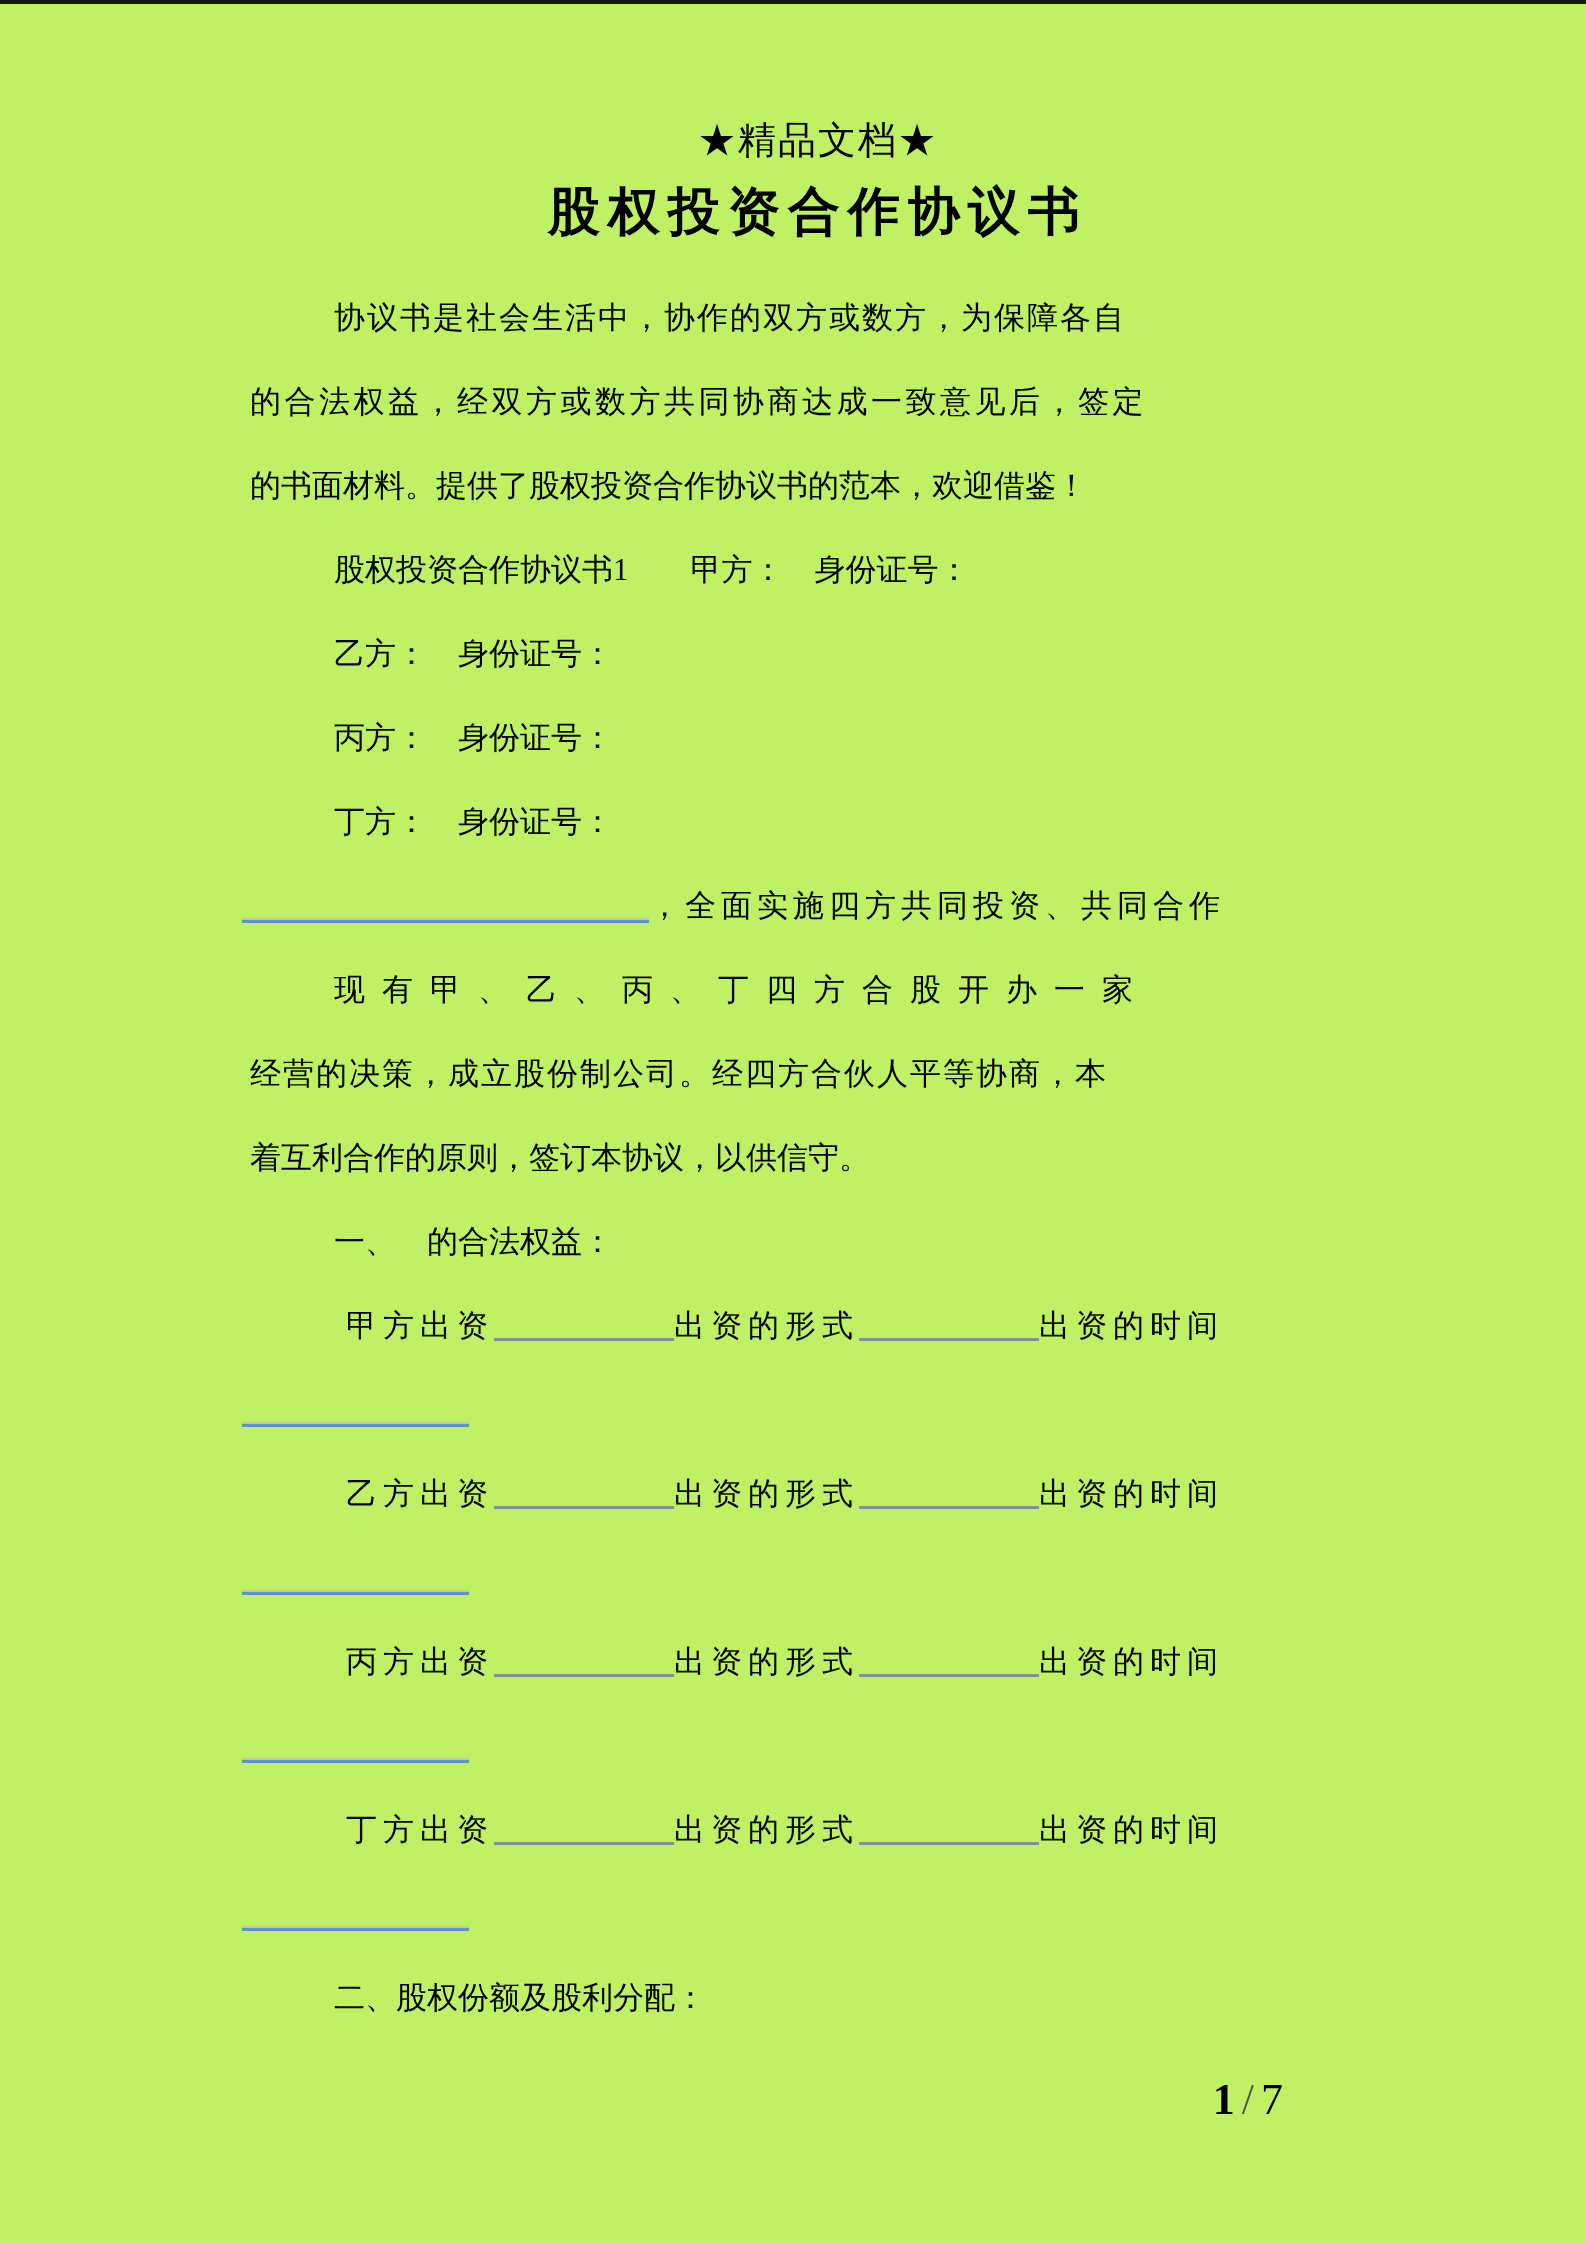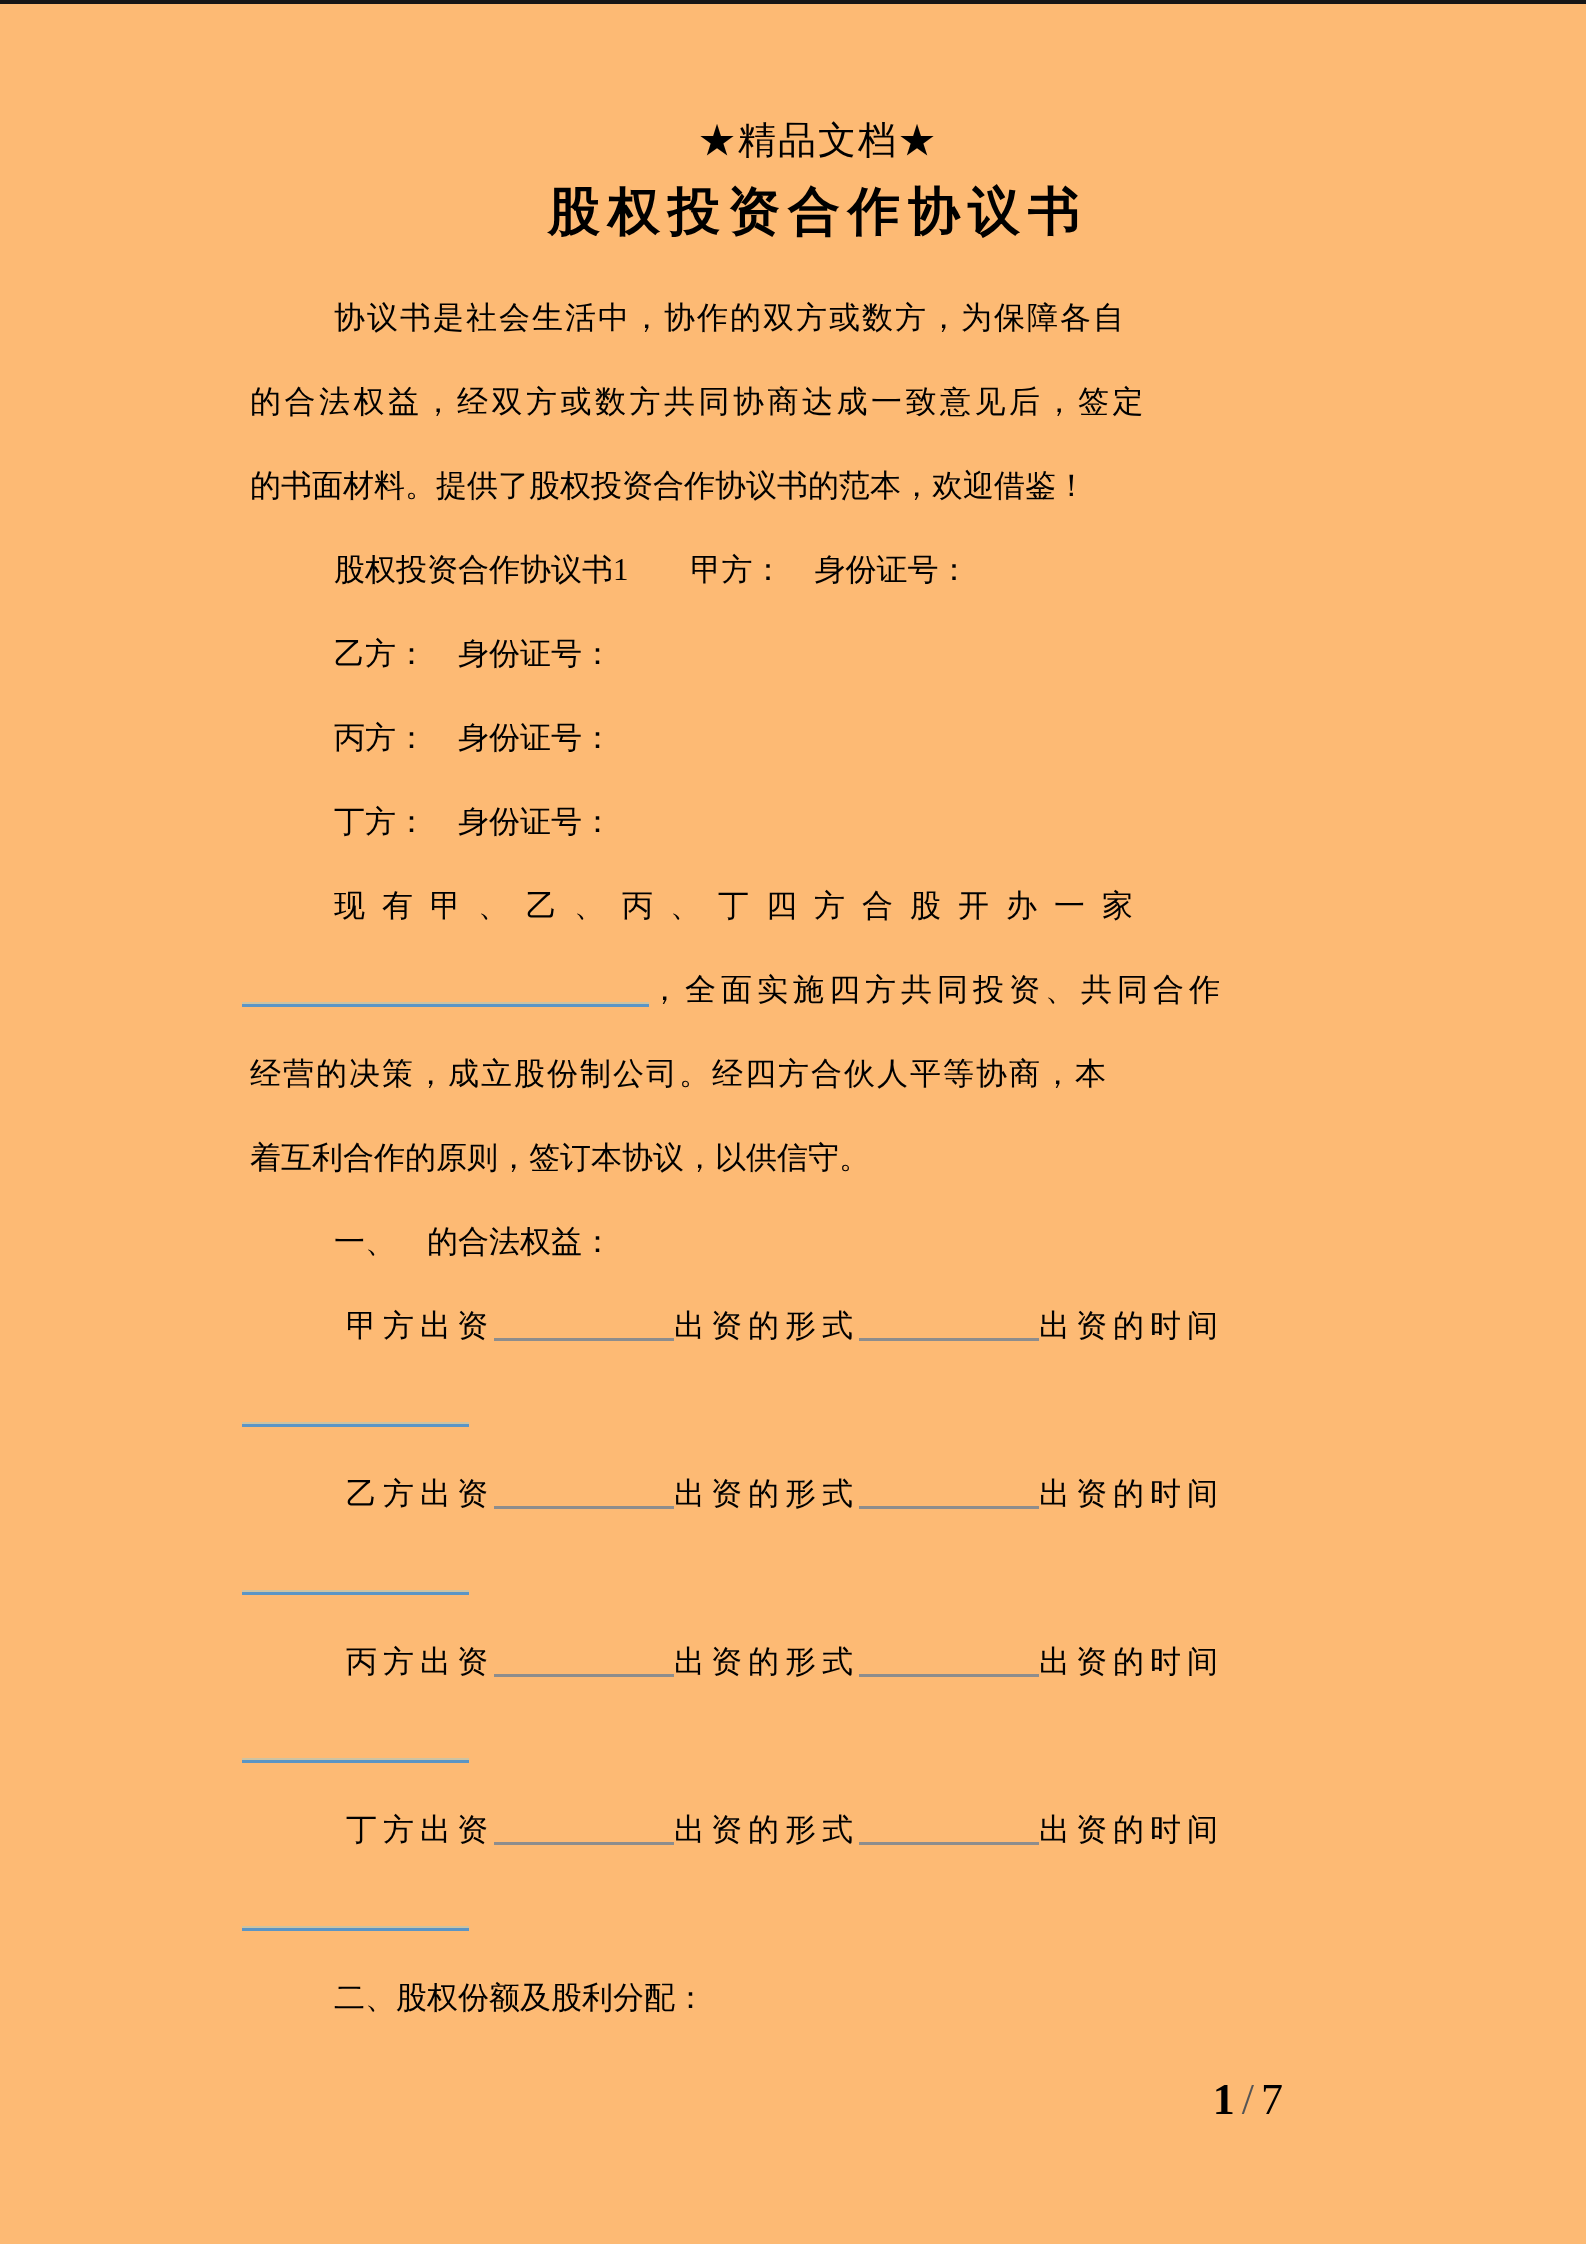--- a/index.html
+++ b/index.html
@@ -5,21 +5,21 @@
   :root{
     --blank-gray:#8d8d8d;
     --blank-blue:#5b95c5;
     --blank-tan:#cdc3a2;
   }
   html,body{margin:0;padding:0;background:#ffffff;}
   .page{
     position:relative;
     width:1586px;height:2244px;
     box-sizing:border-box;
-    background:#fdba74;
+    background:#bef264;
     overflow:hidden;
     font-family:"Liberation Serif","DejaVu Serif",serif;
     color:#000;
   }
   .topline{
     position:absolute;top:0;left:0;width:100%;height:4px;background:#161616;
   }
   .badge{
     margin-top:112px;
     text-align:center;
@@ -94,22 +94,22 @@
 
     <p class="line indent ls2">协议书是社会生活中，协作的双方或数方，为保障各自</p>
     <p class="line ls3">的合法权益，经双方或数方共同协商达成一致意见后，签定</p>
     <p class="line">的书面材料。提供了股权投资合作协议书的范本，欢迎借鉴！</p>
 
     <p class="line indent">股权投资合作协议书1　　甲方：　身份证号：</p>
     <p class="line indent">乙方：　身份证号：</p>
     <p class="line indent">丙方：　身份证号：</p>
     <p class="line indent">丁方：　身份证号：</p>
 
+    <p class="line ls5"><span class="blank blue w407"></span><span>，全面实施四方共同投资、共同合作</span></p>
     <p class="line indent ls17">现有甲、乙、丙、丁四方合股开办一家</p>
-    <p class="line ls5"><span class="blank blue w407"></span><span>，全面实施四方共同投资、共同合作</span></p>
     <p class="line ls2">经营的决策，成立股份制公司。经四方合伙人平等协商，本</p>
     <p class="line">着互利合作的原则，签订本协议，以供信守。</p>
 
     <p class="line indent">一、　的合法权益：</p>
 
     <p class="line indent-row ls6"><span>甲方出资</span><span class="blank gray"></span><span>出资的形式</span><span class="blank gray"></span><span>出资的时间</span></p>
     <p class="line"><span class="blank blue w227"></span></p>
 
     <p class="line indent-row ls6"><span>乙方出资</span><span class="blank gray"></span><span>出资的形式</span><span class="blank gray"></span><span>出资的时间</span></p>
     <p class="line"><span class="blank blue w227"></span></p>

